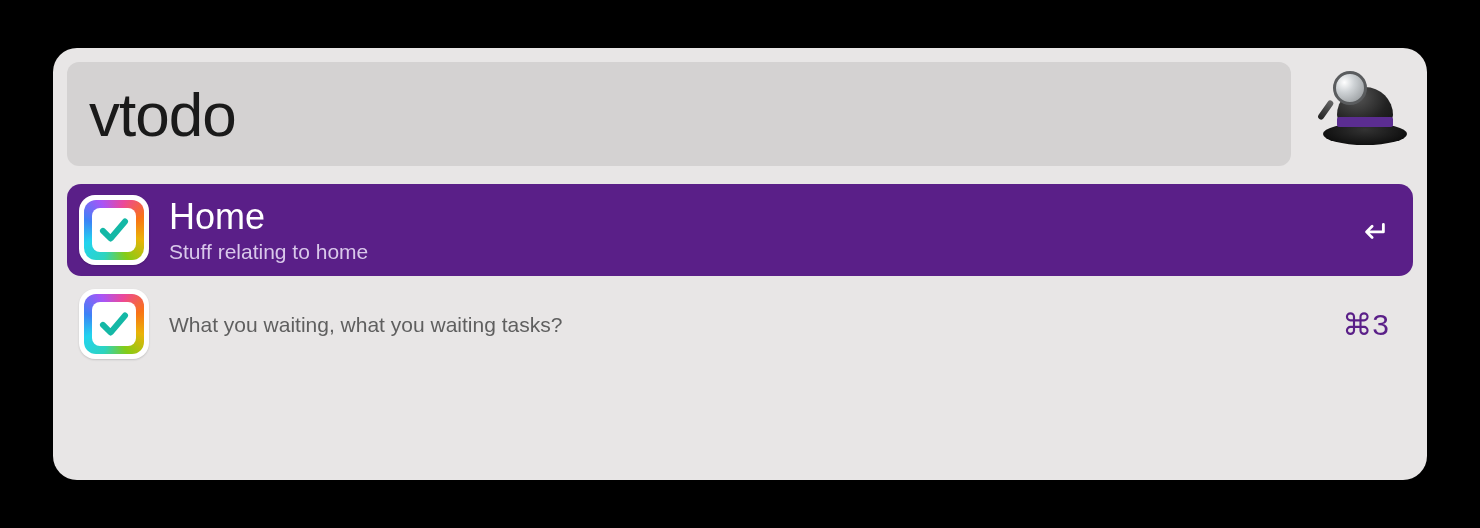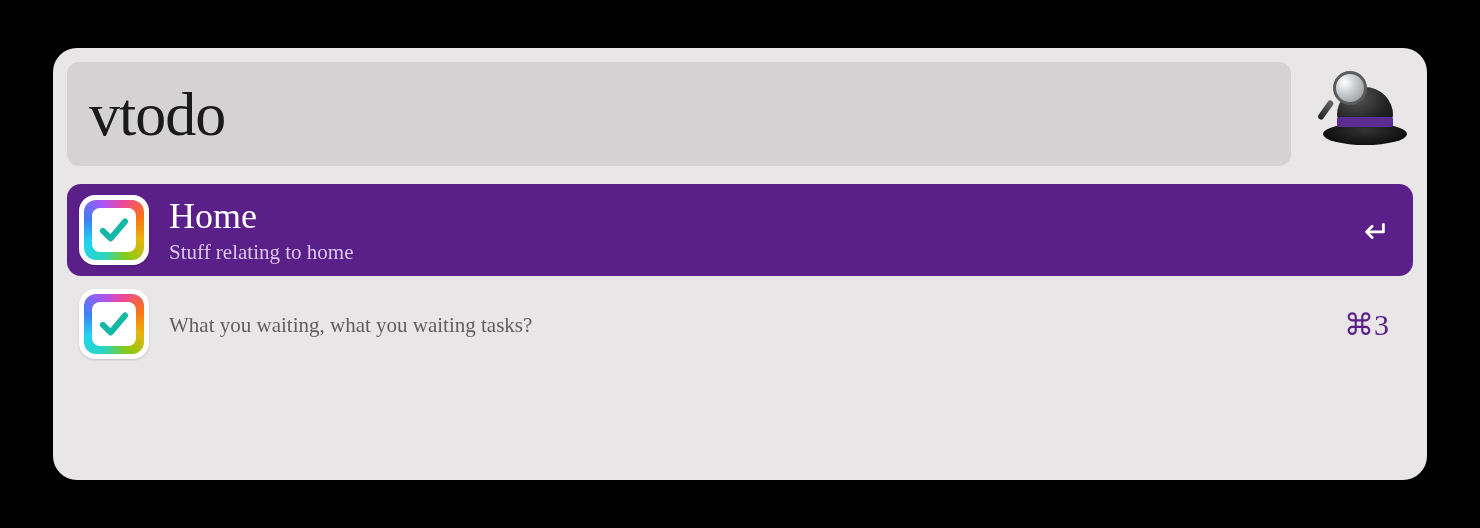--- a/index.html
+++ b/index.html
@@ -19,21 +19,20 @@
     padding: 14px;
     box-shadow: 0 0 0 1px rgba(0,0,0,0.05);
     display: flex;
     flex-direction: column;
   }
   .search-row {
     display: flex;
     align-items: center;
     gap: 24px;
     height: 104px;
-    font-family: Liberation Serif, serif;
   }
   .search-box {
     flex: 1;
     height: 100%;
     background: #d4d2d2;
     border-radius: 12px;
     display: flex;
     align-items: center;
     padding: 0 22px;
   }
@@ -101,21 +100,20 @@
     border-radius: 3px;
     transform: rotate(35deg);
     transform-origin: top center;
   }
 
   .results {
     margin-top: 18px;
     display: flex;
     flex-direction: column;
     gap: 2px;
-    font-family: Liberation Serif, serif;
   }
   .result {
     display: flex;
     align-items: center;
     height: 92px;
     padding: 0 24px 0 10px;
     border-radius: 14px;
     cursor: pointer;
   }
   .result.selected {

